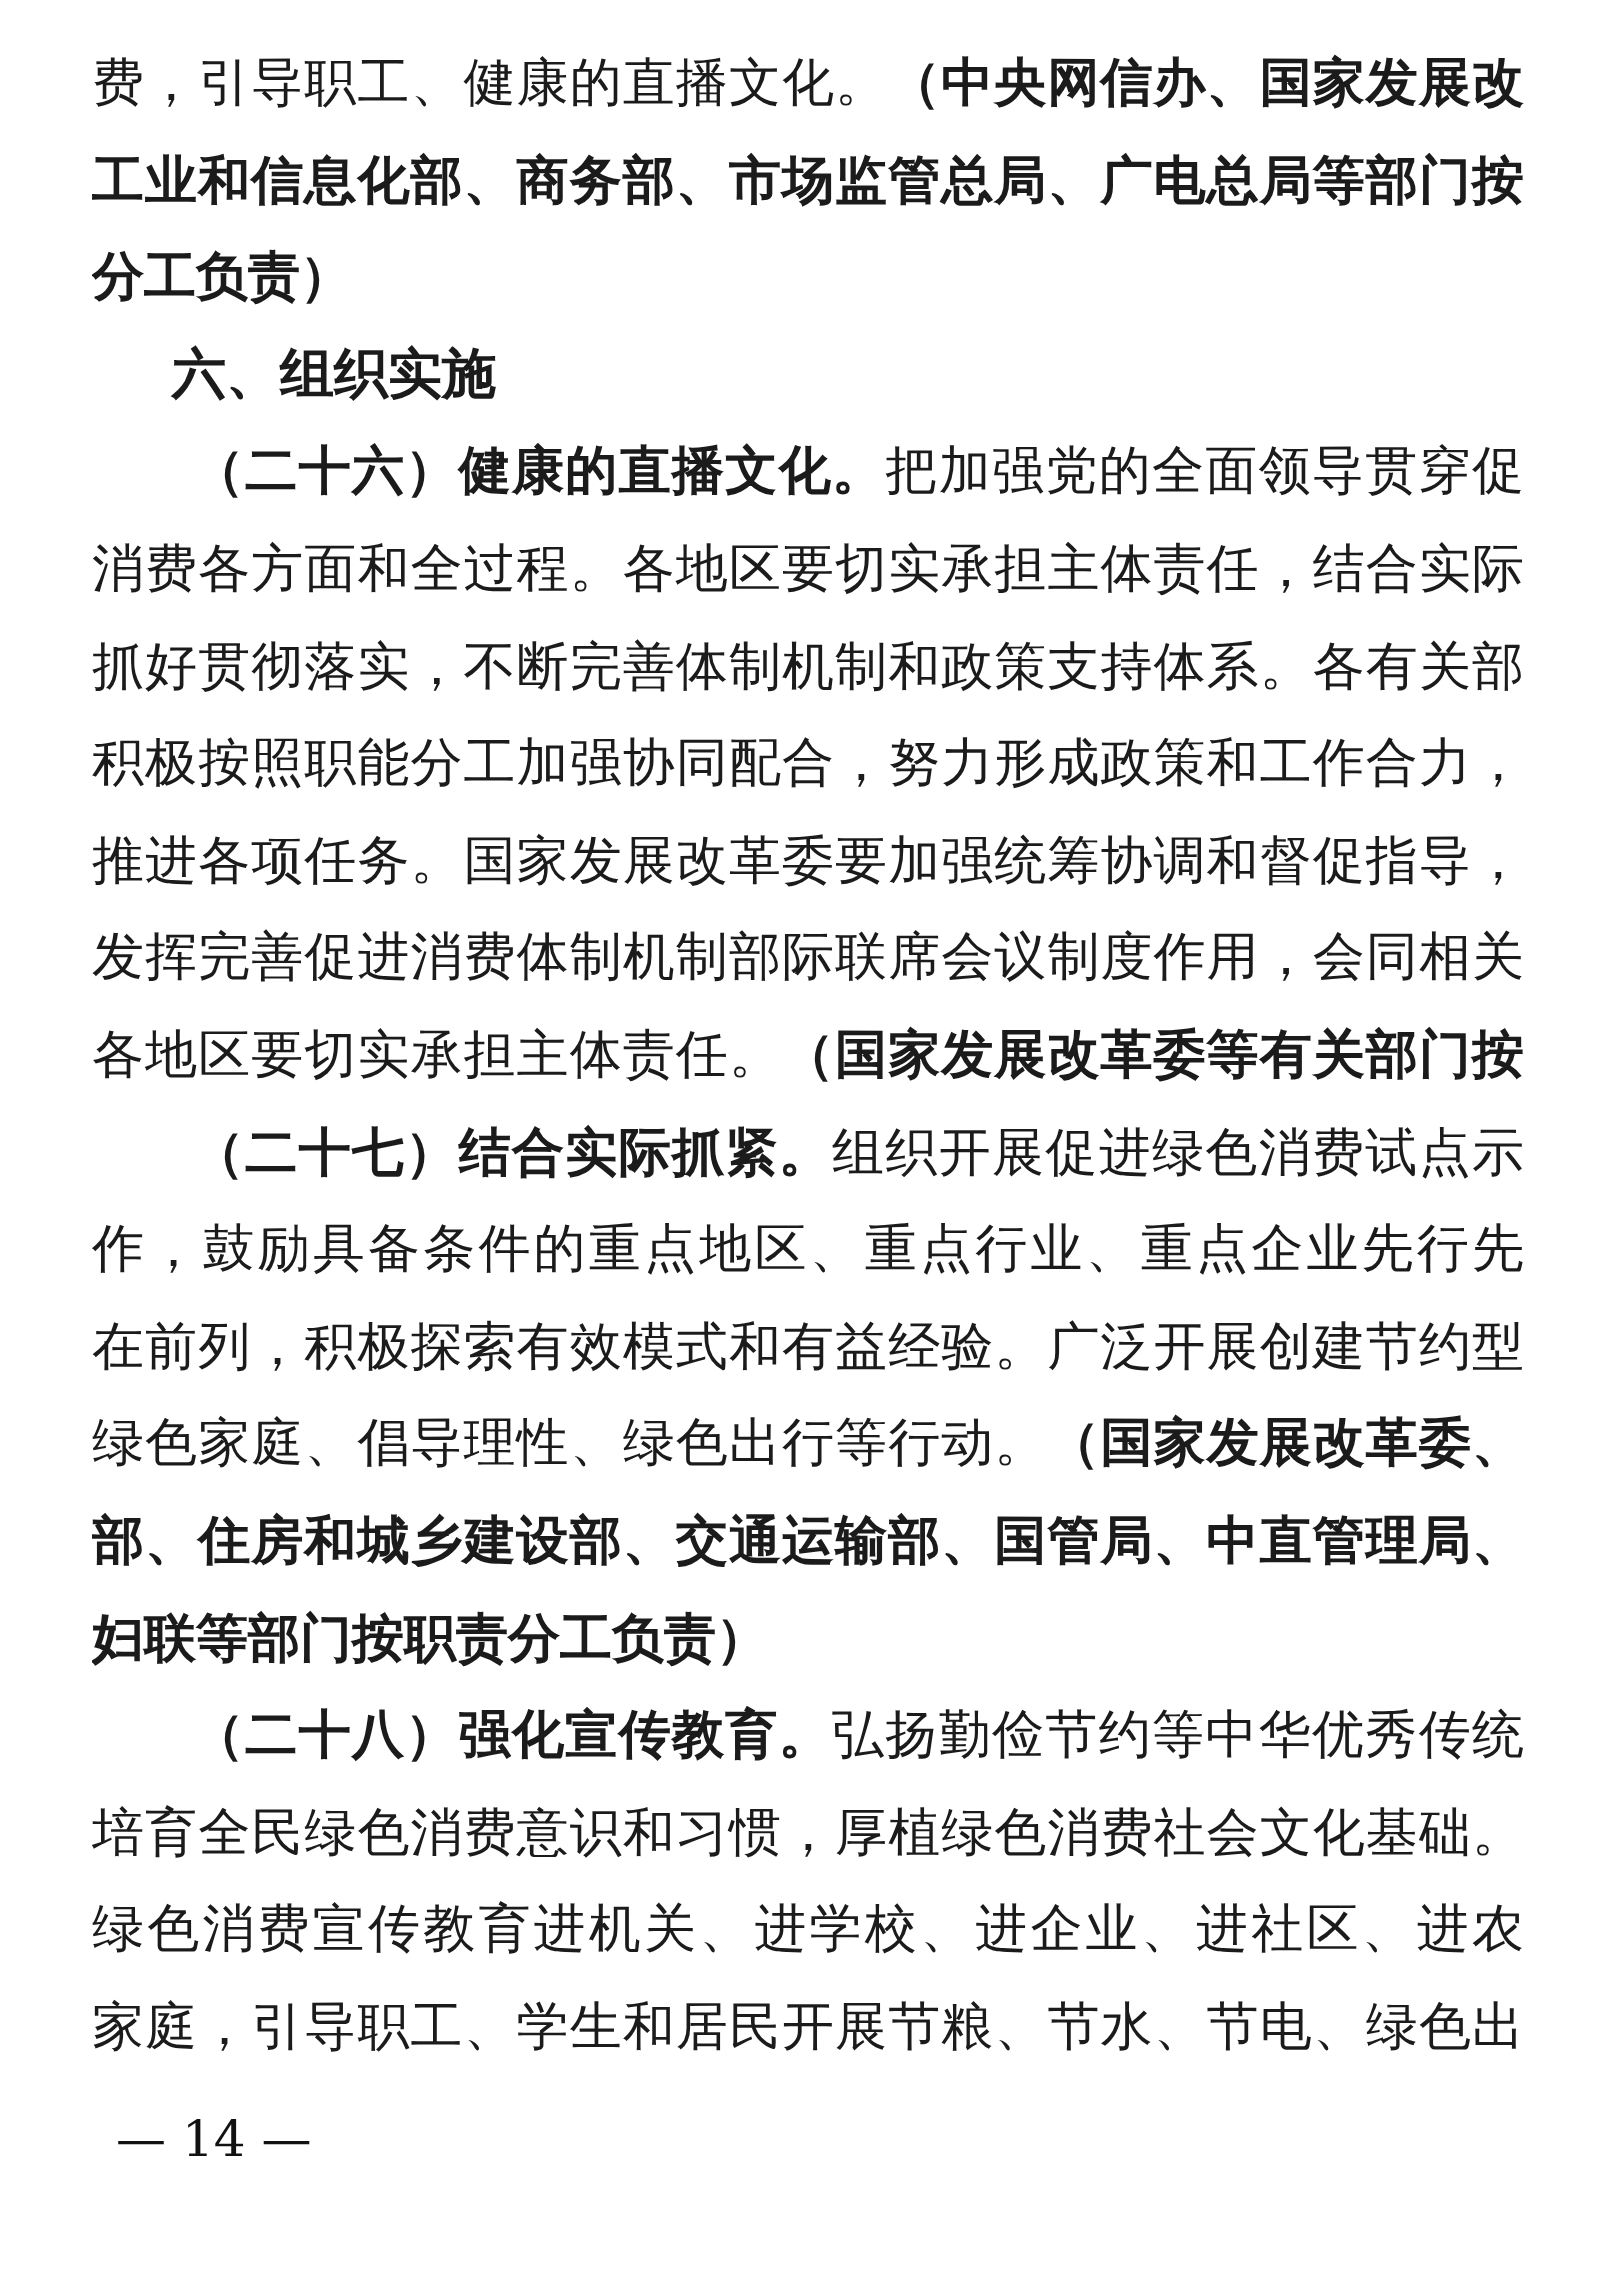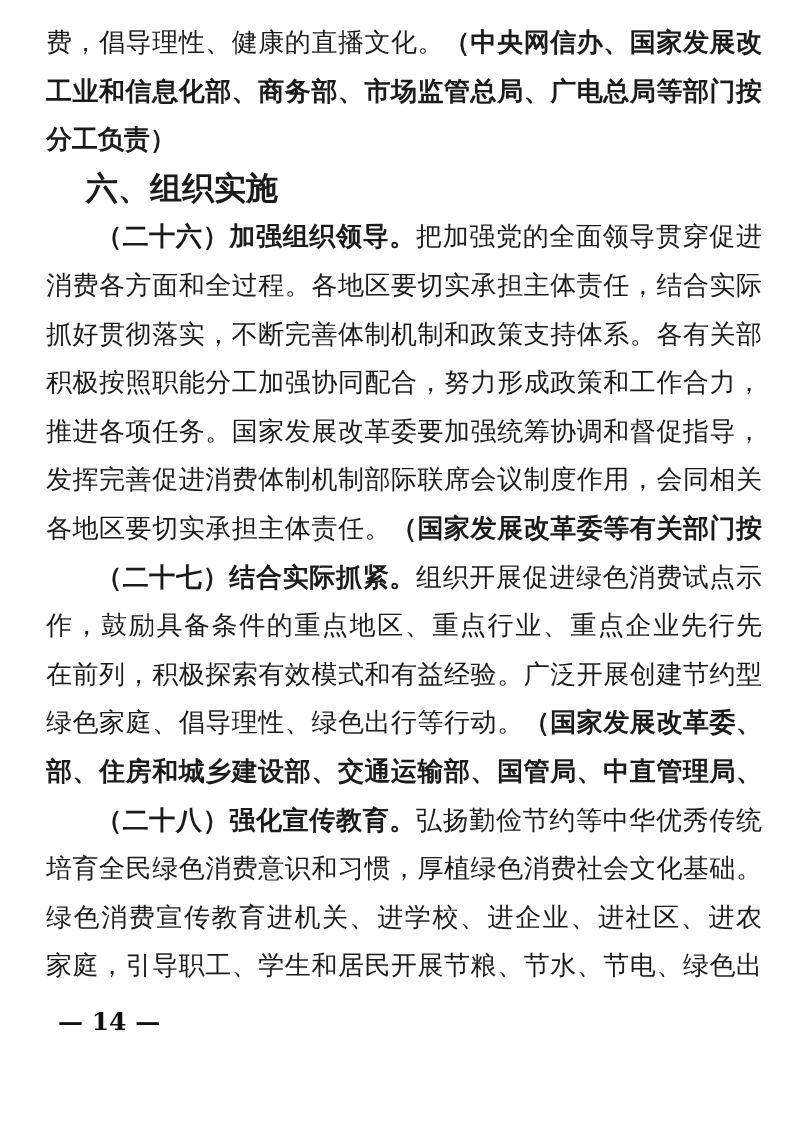--- a/index.html
+++ b/index.html
@@ -36,58 +36,58 @@
   }
   .left {
     text-align: right;
     text-align-last: left;
   }
   .indent-para { text-indent: 50px; }
   .indent-heading { text-indent: 40px; }
   .heading {
     font-family: "DejaVu Sans", "Liberation Sans", sans-serif;
     font-weight: 700;
-    font-size: 32px;
+    font-size: 27px;
   }
   .bold { font-weight: 700; }
   .footer {
     margin-top: 16px;
     height: 32px;
     line-height: 32px;
-    font-weight: bold;
   }
   .pageno {
     display: inline-block;
     margin-left: 12px;
     font-size: 25px;
     color: #111111;
     font-family: "DejaVu Serif", "Liberation Serif", serif;
   }
 </style>
 </head>
 <body>
 
 <div class="page">
   <div class="text-block" id="lines">
-      <div class="line justify"><span>费，倡导理性、健康的直播文化。</span><span class="bold">（中央网信办、国家发展改革委、</span></div>
+      <div class="line justify"><span>费，引导职工、健康的直播文化。</span><span class="bold">（中央网信办、国家发展改革委、</span></div>
       <div class="line justify"><span class="bold">工业和信息化部、商务部、市场监管总局、广电总局等部门按职责</span></div>
       <div class="line left"><span class="bold">分工负责）</span></div>
       <div class="line left heading indent-heading"><span class="bold">六、组织实施</span></div>
-      <div class="line justify indent-para"><span class="bold">（二十六）加强组织领导。</span><span>把加强党的全面领导贯穿促进绿色</span></div>
+      <div class="line justify indent-para"><span class="bold">（二十六）健康的直播文化。</span><span>把加强党的全面领导贯穿促进绿色</span></div>
       <div class="line justify"><span>消费各方面和全过程。各地区要切实承担主体责任，结合实际抓紧</span></div>
       <div class="line justify"><span>抓好贯彻落实，不断完善体制机制和政策支持体系。各有关部门要</span></div>
       <div class="line justify"><span>积极按照职能分工加强协同配合，努力形成政策和工作合力，扎实</span></div>
       <div class="line justify"><span>推进各项任务。国家发展改革委要加强统筹协调和督促指导，充分</span></div>
       <div class="line justify"><span>发挥完善促进消费体制机制部际联席会议制度作用，会同相关部门</span></div>
       <div class="line justify"><span>各地区要切实承担主体责任。</span><span class="bold">（国家发展改革委等有关部门按职责分</span></div>
       <div class="line justify indent-para"><span class="bold">（二十七）结合实际抓紧。</span><span>组织开展促进绿色消费试点示范工</span></div>
       <div class="line justify"><span>作，鼓励具备条件的重点地区、重点行业、重点企业先行先试、走</span></div>
       <div class="line justify"><span>在前列，积极探索有效模式和有益经验。广泛开展创建节约型机关、</span></div>
       <div class="line justify"><span>绿色家庭、倡导理性、绿色出行等行动。</span><span class="bold">（国家发展改革委、民政</span></div>
       <div class="line justify"><span class="bold">部、住房和城乡建设部、交通运输部、国管局、中直管理局、全国</span></div>
+      <div class="line left"><span class="bold">妇联等部门按职责分工负责）</span></div>
       <div class="line justify indent-para"><span class="bold">（二十八）强化宣传教育。</span><span>弘扬勤俭节约等中华优秀传统文化，</span></div>
       <div class="line justify"><span>培育全民绿色消费意识和习惯，厚植绿色消费社会文化基础。推进</span></div>
       <div class="line justify"><span>绿色消费宣传教育进机关、进学校、进企业、进社区、进农村、进</span></div>
       <div class="line justify"><span>家庭，引导职工、学生和居民开展节粮、节水、节电、绿色出行、</span></div>
     </div>
   <div class="footer">
     <span class="pageno">— 14 —</span>
   </div>
 </div>
 

